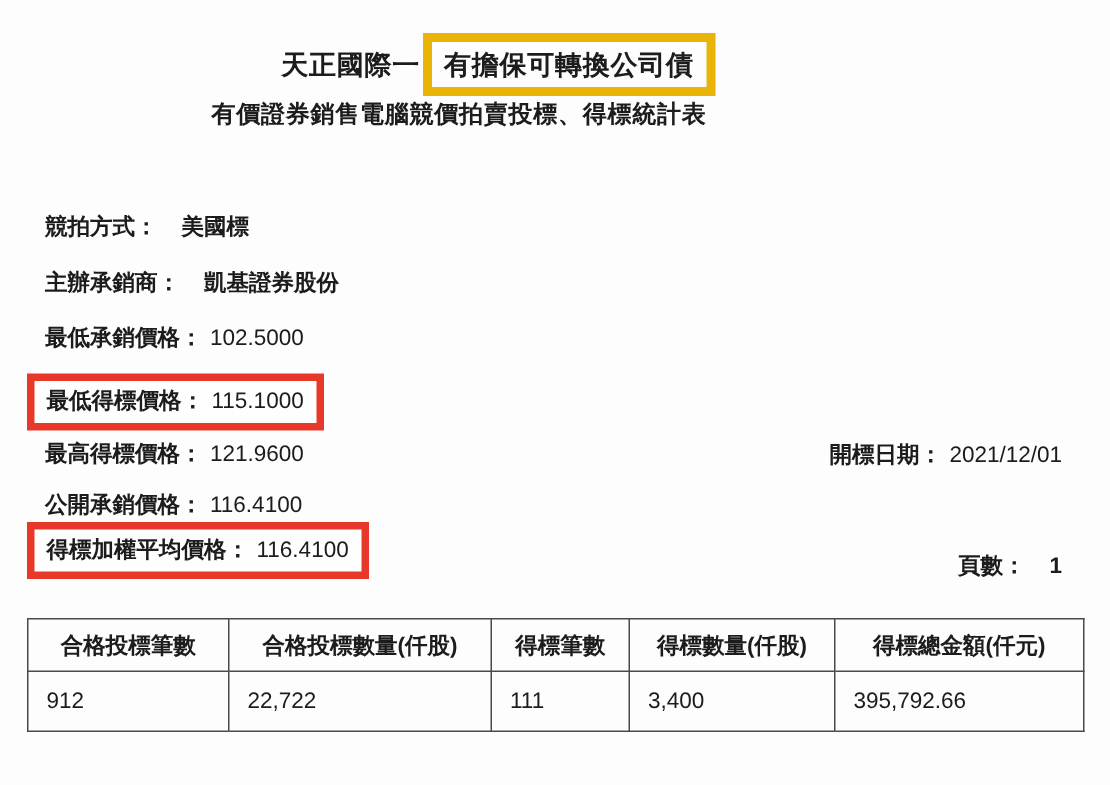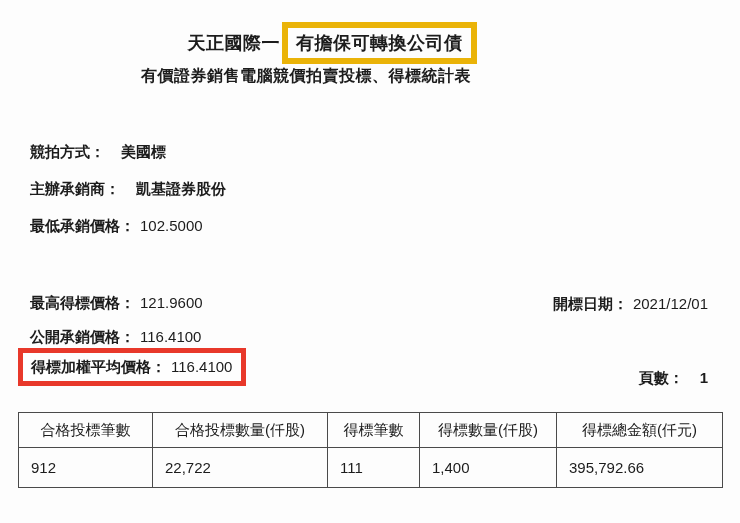--- a/index.html
+++ b/index.html
@@ -51,21 +51,21 @@
     position:absolute;left:18px;top:412px;
     width:704px;
     border-collapse:collapse;table-layout:fixed;
     font-size:15px;
   }
   table.stats th,table.stats td{
     border:1.5px solid #4a4a4a;
     overflow:hidden;white-space:nowrap;
   }
   table.stats th{
-    height:34px;font-weight:normal;text-align:center;
+    height:34px;font-weight:bold;text-align:center;
     padding:0 2px;
   }
   table.stats td{
     height:39px;font-weight:normal;text-align:left;
     padding:0 0 0 12px;vertical-align:middle;margin-left:41px;
   }
 </style>
 </head>
 <body>
 
@@ -85,20 +85,23 @@
   </div>
 
   <div class="fline" style="top:179px">
     <span class="lbl">主辦承銷商</span><span class="lbl">：</span><span class="val cjk">凱基證券股份</span>
   </div>
 
   <div class="fline" style="top:216px">
     <span class="lbl">最低承銷價格</span><span class="lbl">：</span><span class="val">102.5000</span>
   </div>
 
+  <div class="fline boxed" style="top:249px">
+    <span class="lbl">最低得標價格</span><span class="lbl">：</span><span class="val">115.1000</span>
+  </div>
 
   <div class="fline" style="top:293px">
     <span class="lbl">最高得標價格</span><span class="lbl">：</span><span class="val">121.9600</span>
   </div>
 
   <div class="fline" style="top:327px">
     <span class="lbl">公開承銷價格</span><span class="lbl">：</span><span class="val">116.4100</span>
   </div>
 
   <div class="fline boxed" style="top:348px">
@@ -129,19 +132,19 @@
         <th>得標筆數</th>
         <th>得標數量(仟股)</th>
         <th>得標總金額(仟元)</th>
       </tr>
     </thead>
     <tbody>
       <tr>
         <td>912</td>
         <td>22,722</td>
         <td>111</td>
-        <td>1,400</td>
+        <td>3,400</td>
         <td>395,792.66</td>
       </tr>
     </tbody>
   </table>
 
 </div>
 
 </body></html>

